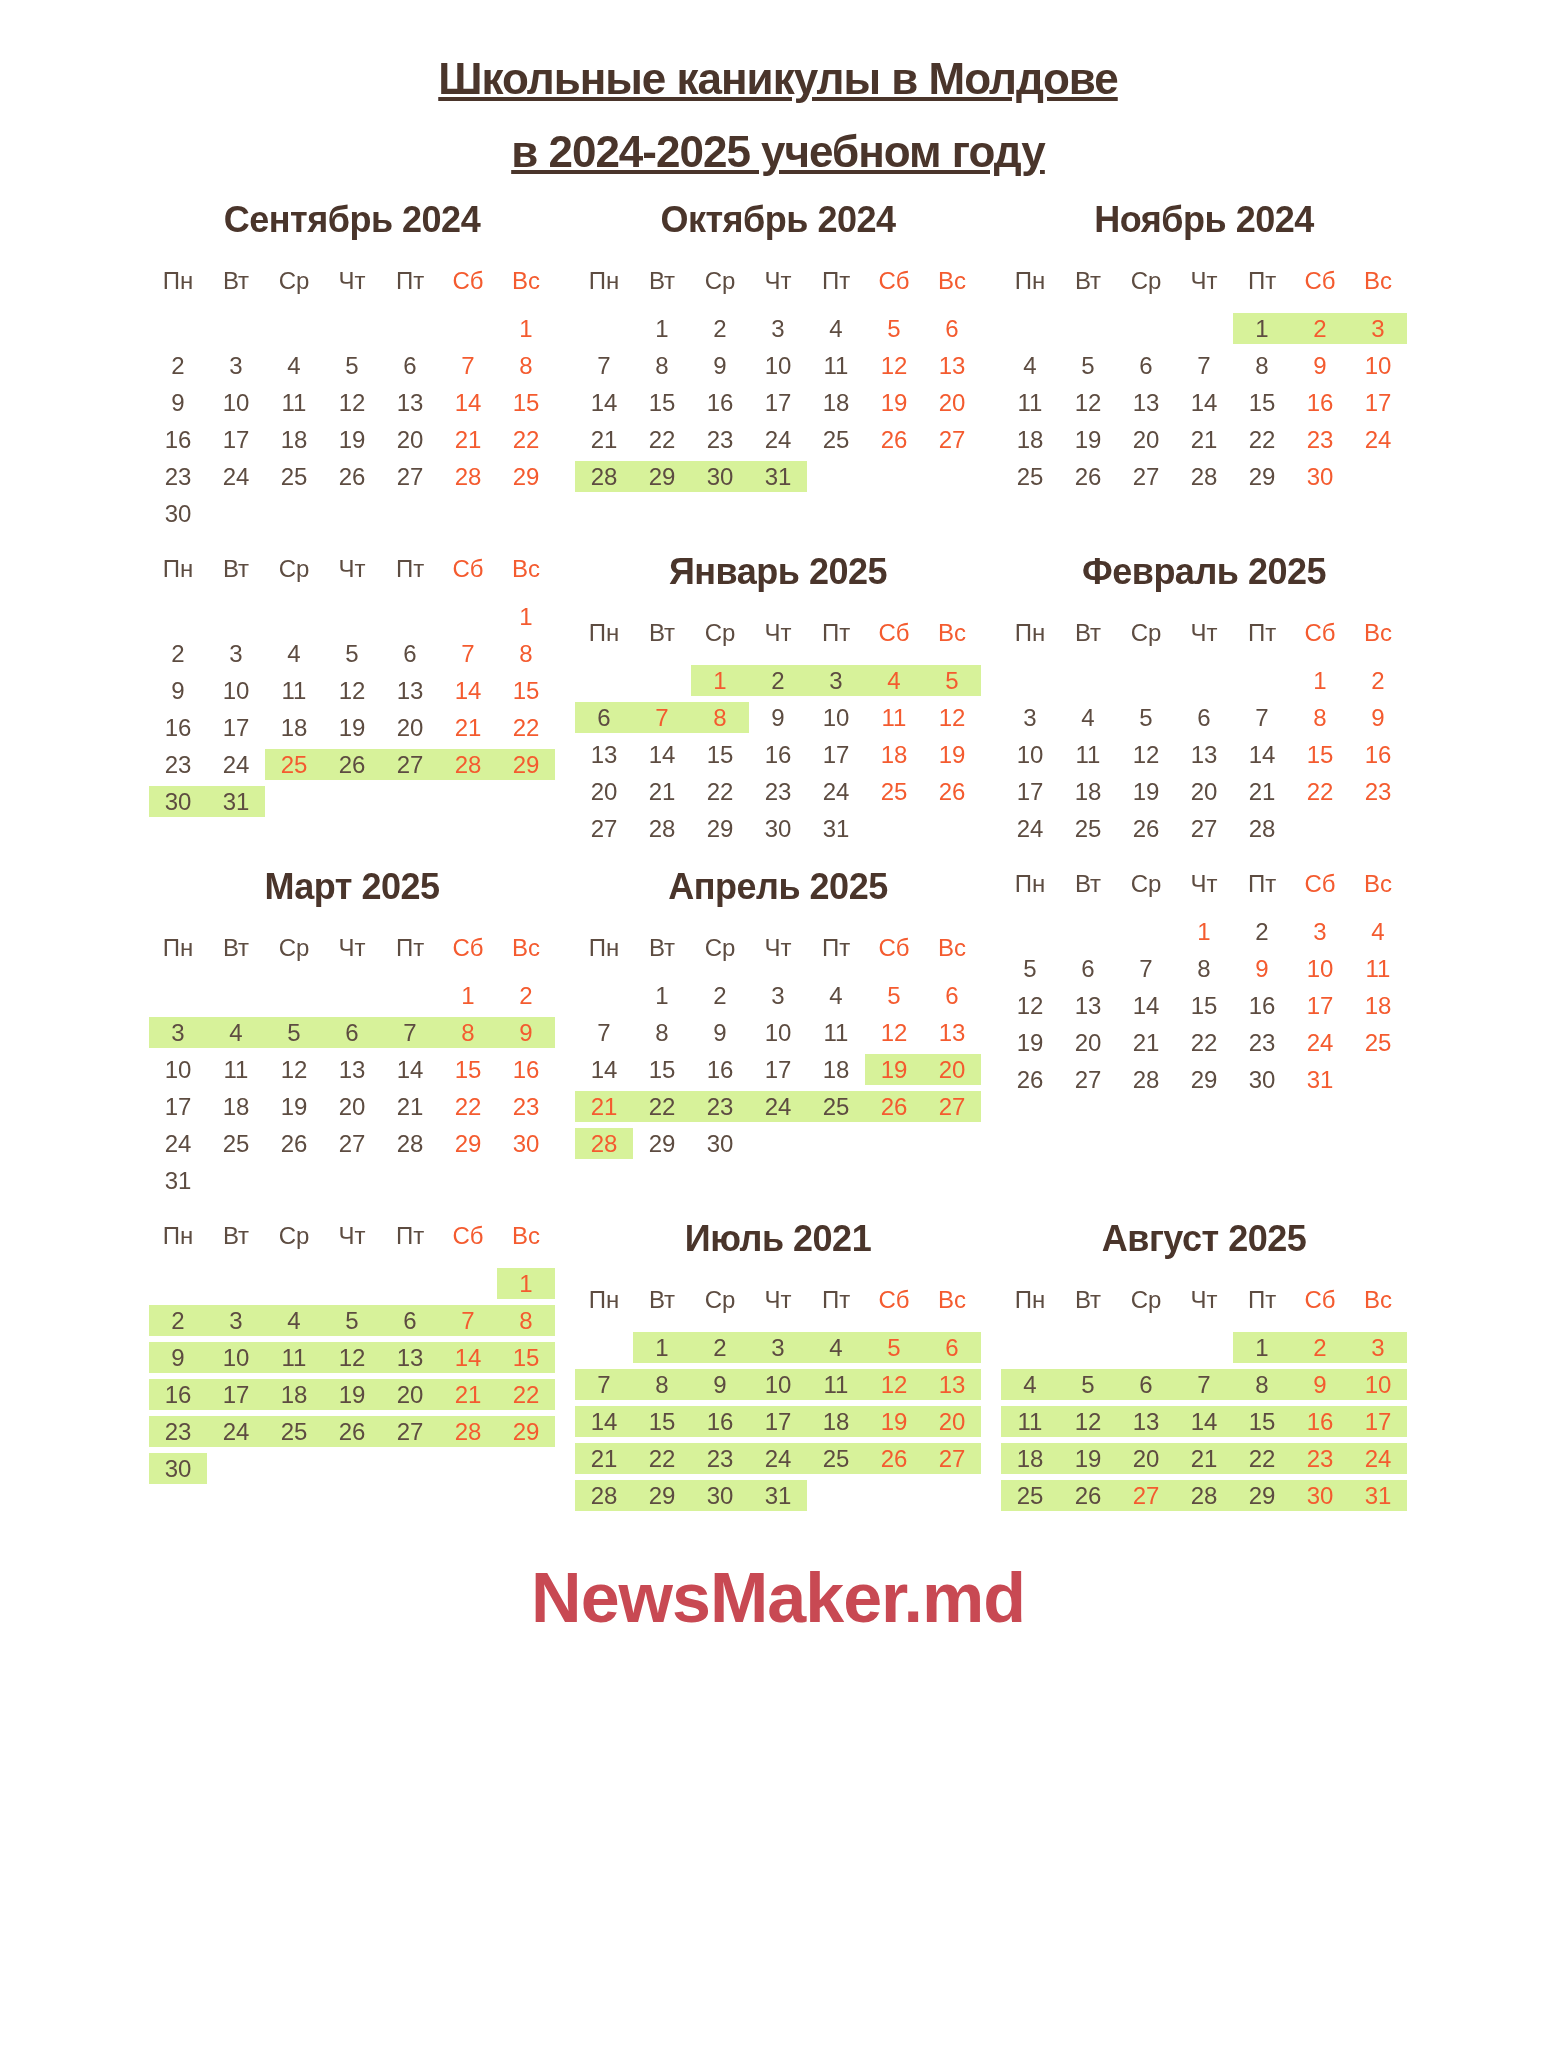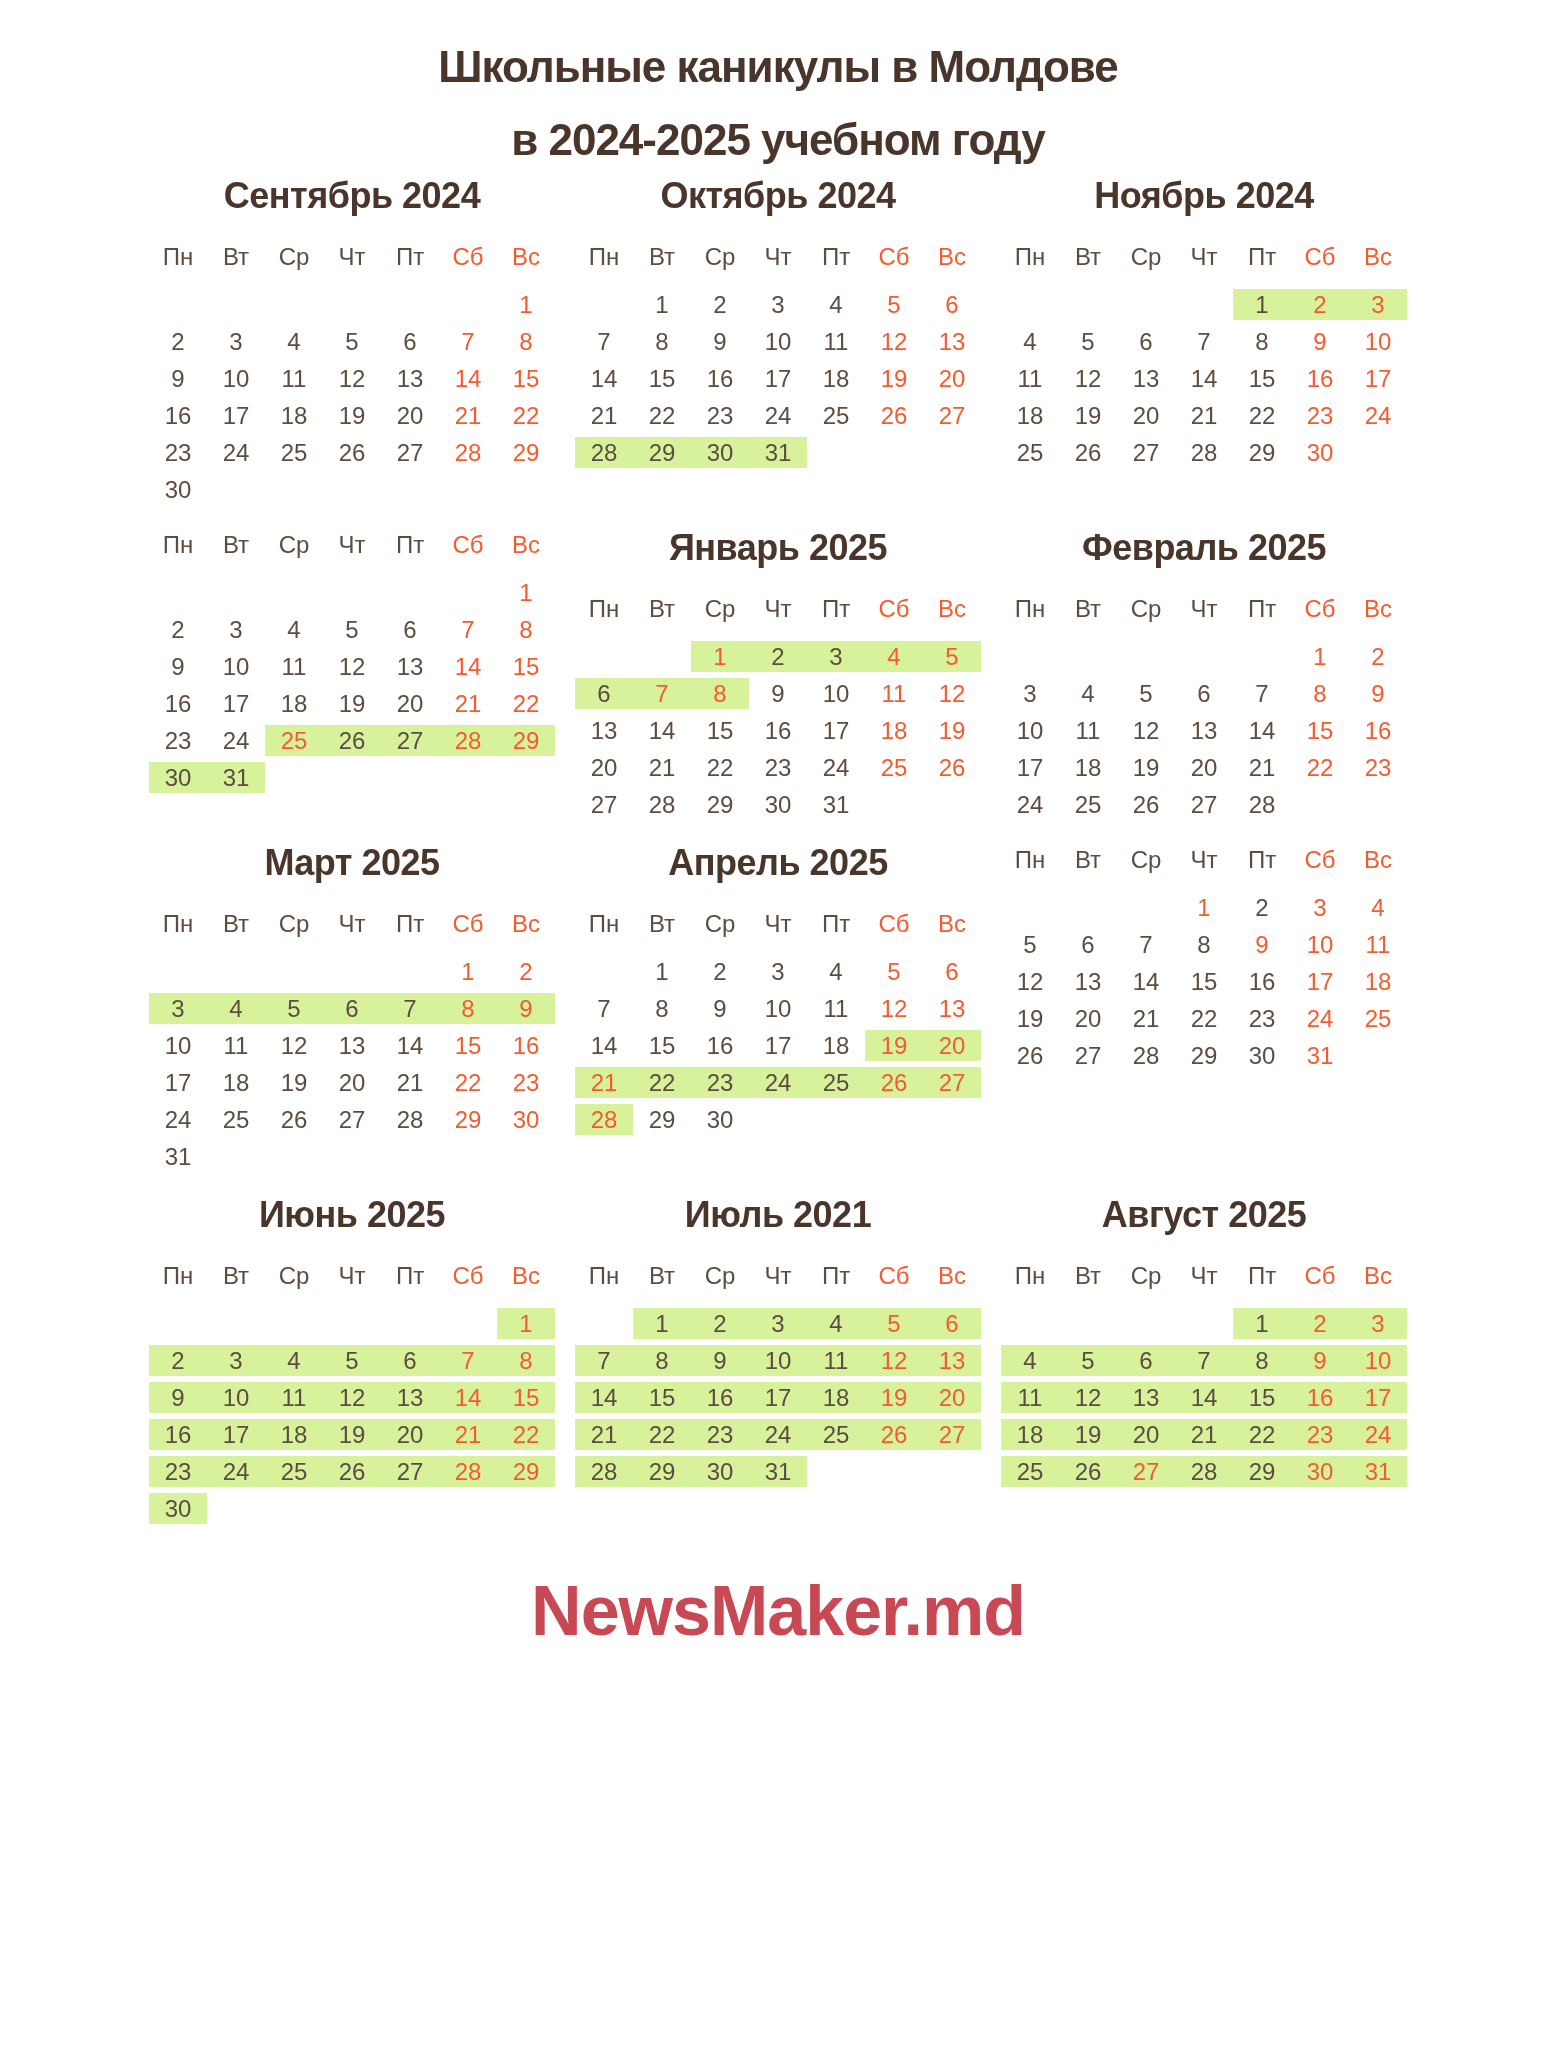--- a/index.html
+++ b/index.html
@@ -9,23 +9,23 @@
     --green:#d7f29a;
     --footer-red:#c84953;
     --bg:#ffffff;
   }
   html,body{margin:0;padding:0;background:var(--bg);}
   body{
     width:1556px;height:2048px;overflow:hidden;margin:0 auto;
     font-family:"Liberation Sans","DejaVu Sans",sans-serif;
   }
   .title{
-    margin:0;padding-top:30px;text-align:center;
+    margin:12px;padding-top:30px;text-align:center;
     font-size:44px;font-weight:bold;line-height:73px;
-    letter-spacing:-1px;color:var(--title-brown);
+    letter-spacing:-1px;color:var(--title-brown);text-decoration:underline;
   }
   .months{
     display:grid;grid-template-columns:repeat(3,406px);
     justify-content:center;column-gap:90px;row-gap:84px;
     align-items:start;gap:20px;
   }
   .month{width:406px;}
   .month-title{
     margin:0 0 24px 0;text-align:center;
     font-size:36px;font-weight:bold;line-height:40px;
@@ -465,21 +465,20 @@
         <div class="day or">25</div>
         <div class="day">26</div>
         <div class="day">27</div>
         <div class="day">28</div>
         <div class="day">29</div>
         <div class="day">30</div>
         <div class="day or">31</div>
       </div>
     </section>
     <section class="month">
-      <h2 class="month-title">Июнь 2025</h2>
       <div class="grid">
         <div class="wd">Пн</div>
         <div class="wd">Вт</div>
         <div class="wd">Ср</div>
         <div class="wd">Чт</div>
         <div class="wd">Пт</div>
         <div class="wd we">Сб</div>
         <div class="wd we">Вс</div>
         <div class="day empty"></div>
         <div class="day empty"></div>

